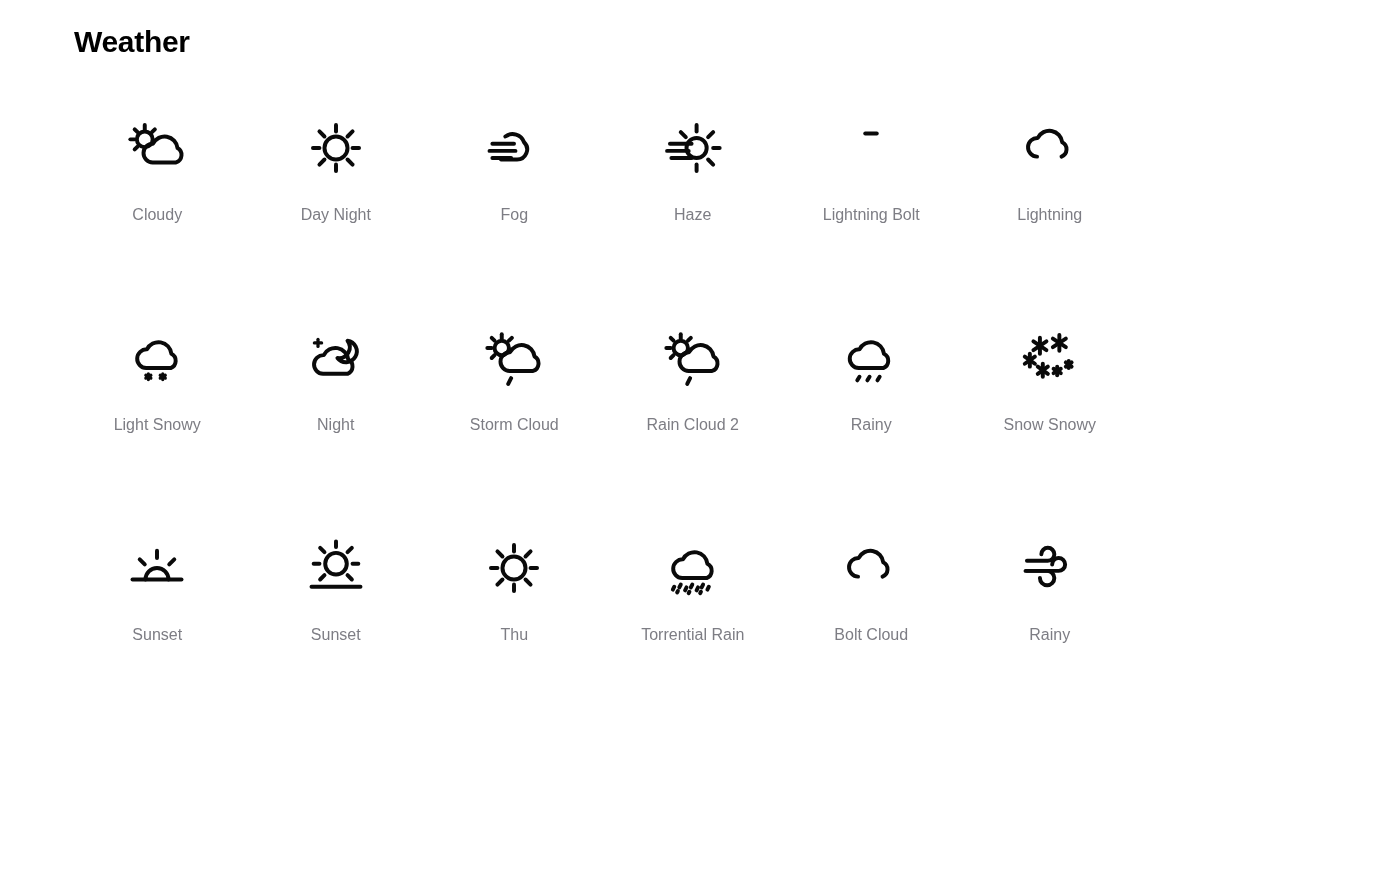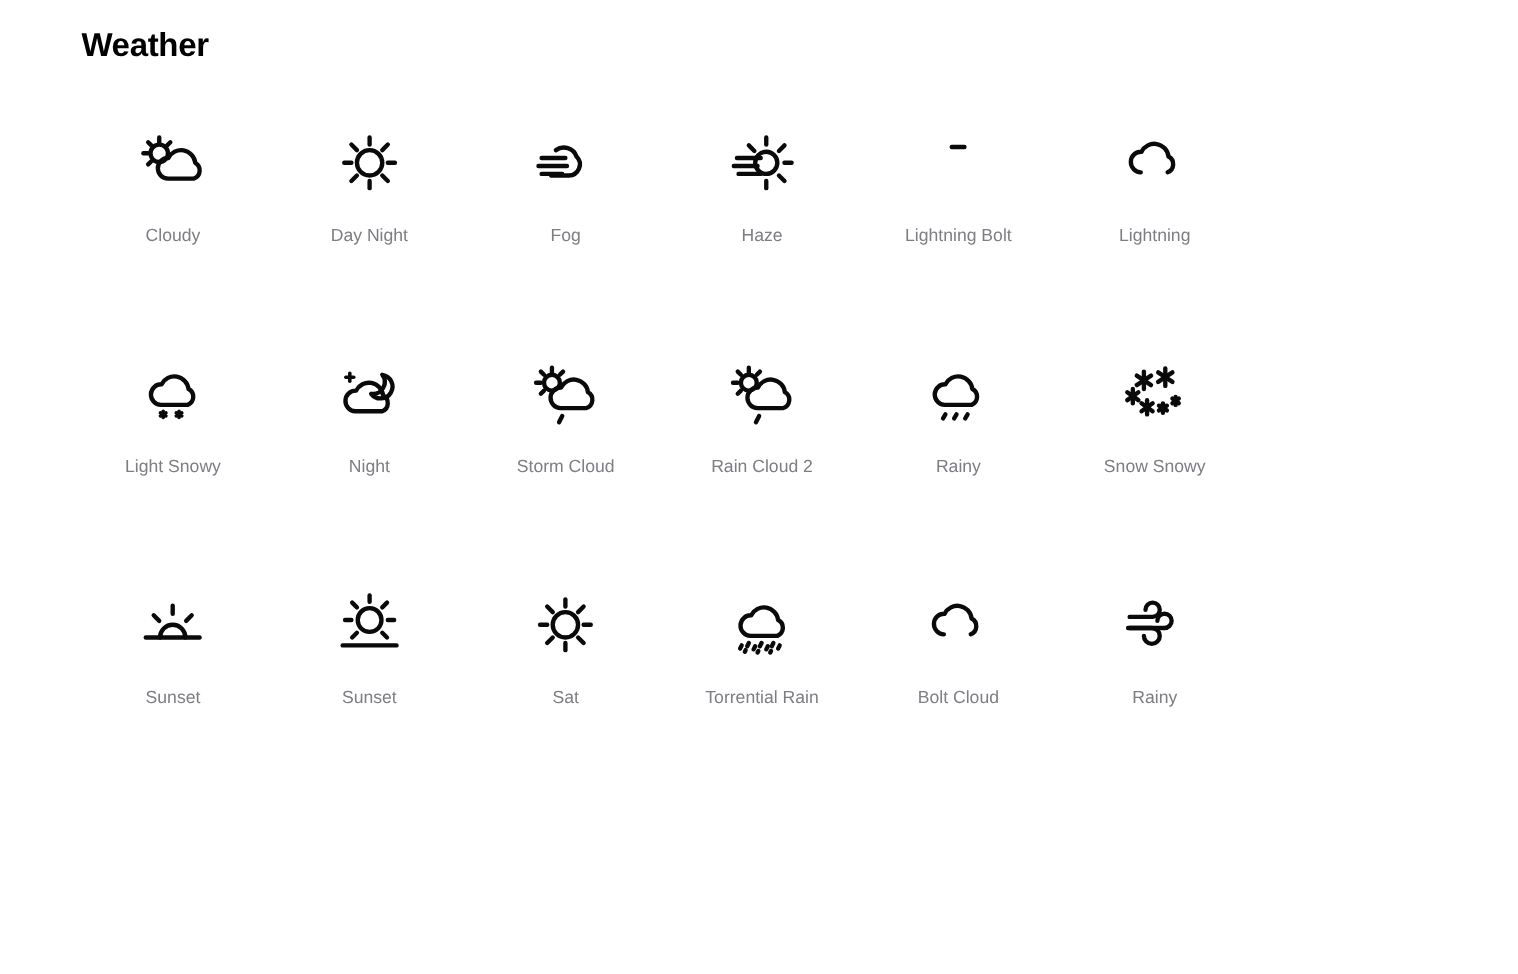--- a/index.html
+++ b/index.html
@@ -346,21 +346,21 @@
             <line x1="50" y1="73" x2="50" y2="82"></line>
             <line x1="18" y1="50" x2="27" y2="50"></line>
             <line x1="73" y1="50" x2="82" y2="50"></line>
             <line x1="27" y1="27" x2="34" y2="34"></line>
             <line x1="66" y1="66" x2="73" y2="73"></line>
             <line x1="73" y1="27" x2="66" y2="34"></line>
             <line x1="34" y1="66" x2="27" y2="73"></line>
           </g>
         </svg>
       </div>
-      <div class="icon-label">Sat</div>
+      <div class="icon-label">Thu</div>
     </div>
 
 
     <div class="icon-cell">
       <div class="icon-art">
         <svg width="72" height="72" viewBox="0 0 100 100">
           <path class="st" d="M35 64 a13 13 0 0 1 1 -26 a18 18 0 0 1 34 6 a11 11 0 0 1 -1 20 Z"></path>
           <g class="st" stroke-width="3.2">
             <line x1="24" y1="76" x2="22" y2="80"></line>
             <line x1="33" y1="73" x2="31" y2="77"></line>

